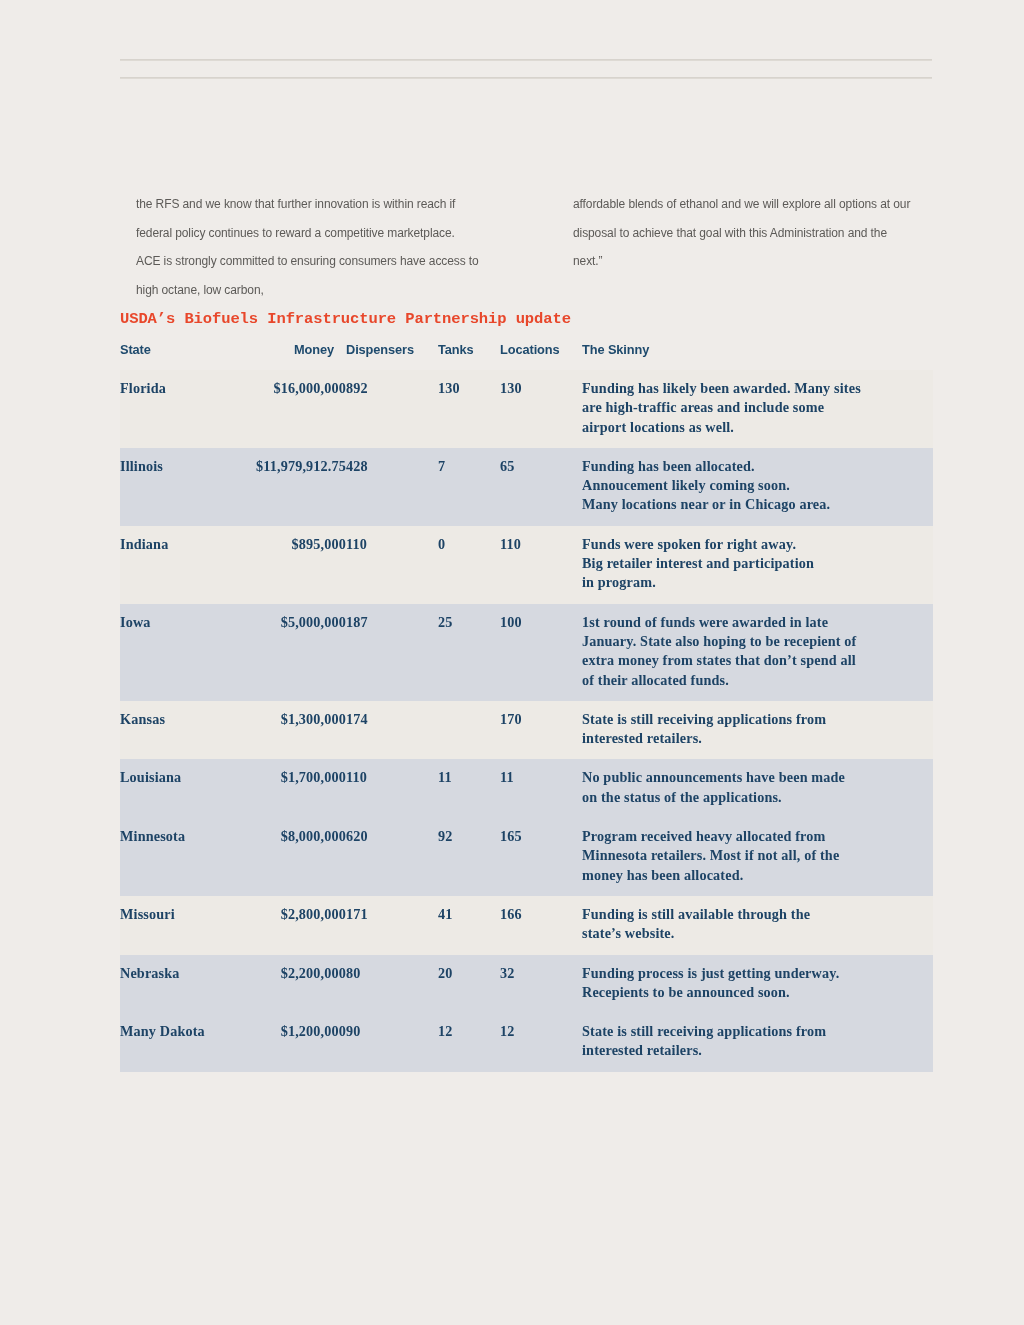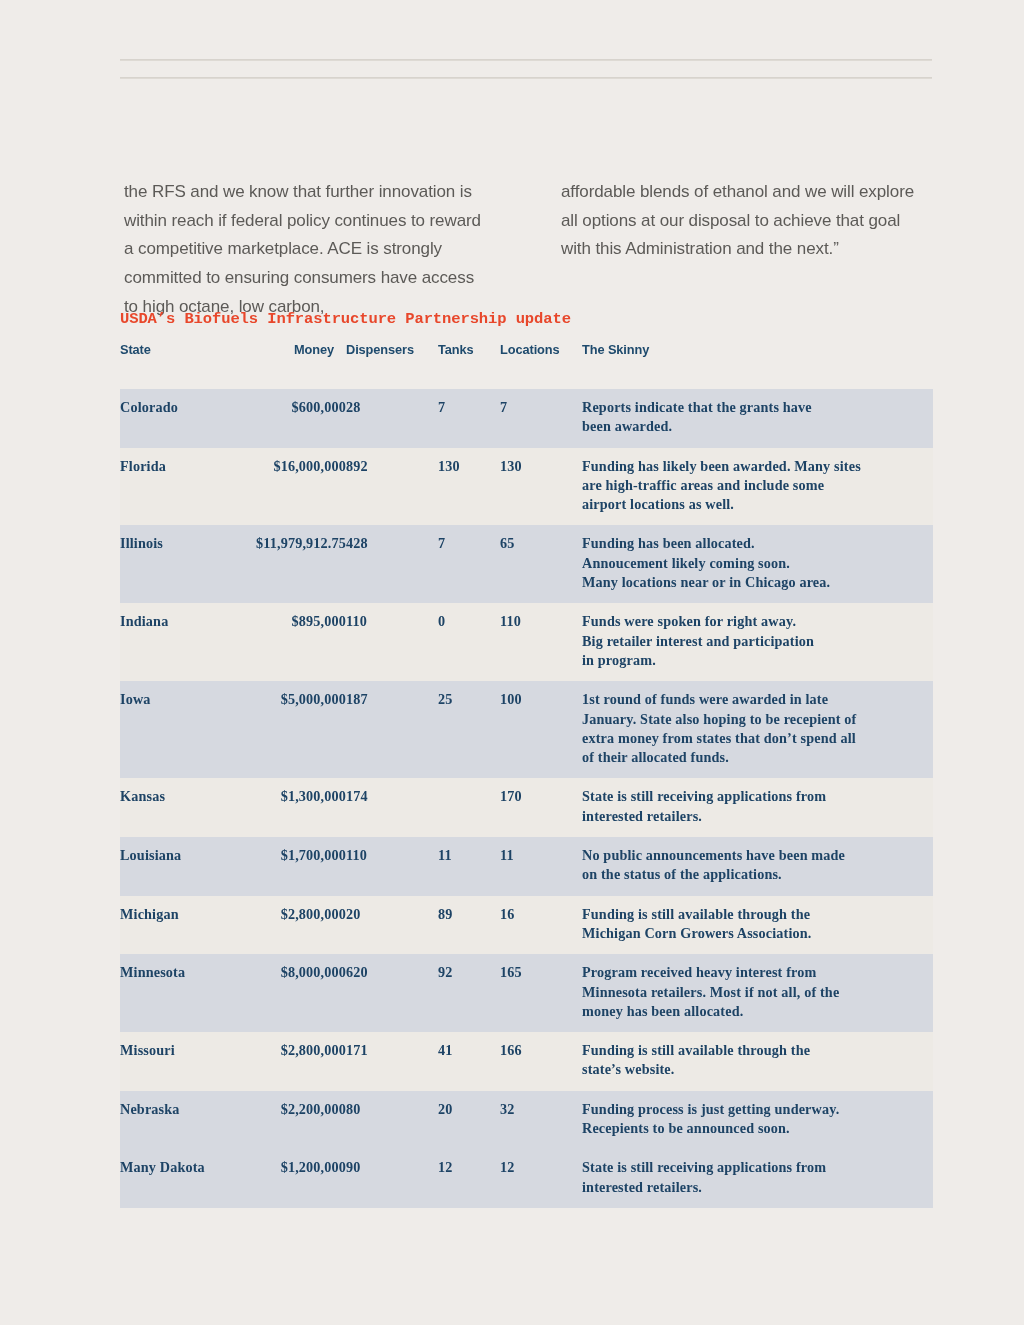--- a/index.html
+++ b/index.html
@@ -41,22 +41,22 @@
     top: 174px;
     left: 120px;
     width: 812px;
     display: flex;
     gap: 62px;
   }
   .body-col {
     width: 375px;
   }
   .body-col p {
-    margin: 4px;
-    font-size: 17px;
+    margin: 16px;
+    font-size: 12px;
     line-height: 28.7px;
     color: #5c5a57;
     font-family: "Liberation Sans", sans-serif;
     letter-spacing: -0.1px;
   }
 
   
   .section-heading {
     position: absolute;
     top: 310px;
@@ -81,21 +81,21 @@
     width: 813px;
     table-layout: fixed;
   }
 
   table.bip thead th {
     font-family: "Liberation Sans", sans-serif;
     font-size: 12.8px;
     font-weight: bold;
     color: #1e4a6d;
     text-align: left;
-    padding: 0 0 32px 0;
+    padding: 0 0 13px 0;
     vertical-align: bottom;
     letter-spacing: -0.1px;
   }
   table.bip thead th.c-money { text-align: right; padding-right: 12px; }
 
   table.bip tbody td {
     font-family: "Liberation Serif", "DejaVu Serif", serif;
     font-weight: bold;
     font-size: 14.2px;
     line-height: 19.3px;
@@ -178,31 +178,20 @@
         <tr>
           <th class="c-state">State</th>
           <th class="c-money">Money</th>
           <th class="c-disp">Dispensers</th>
           <th class="c-tanks">Tanks</th>
           <th class="c-loc">Locations</th>
           <th class="c-skinny">The Skinny</th>
         </tr>
       </thead>
       <tbody id="bip-body">
-          <tr class="shaded">
-            <td class="c-state">Colorado</td>
-            <td class="c-money">$600,000</td>
-            <td class="c-disp">28</td>
-            <td class="c-tanks">7</td>
-            <td class="c-loc">7</td>
-            <td class="c-skinny">
-              <span class="skinny-line">Reports indicate that the grants have</span>
-              <span class="skinny-line">been awarded.</span>
-            </td>
-          </tr>
           <tr class="plain">
             <td class="c-state">Florida</td>
             <td class="c-money">$16,000,000</td>
             <td class="c-disp">892</td>
             <td class="c-tanks">130</td>
             <td class="c-loc">130</td>
             <td class="c-skinny">
               <span class="skinny-line">Funding has likely been awarded. Many sites</span>
               <span class="skinny-line">are high-traffic areas and include some</span>
               <span class="skinny-line">airport locations as well.</span>
@@ -260,39 +249,28 @@
             <td class="c-state">Louisiana</td>
             <td class="c-money">$1,700,000</td>
             <td class="c-disp">110</td>
             <td class="c-tanks">11</td>
             <td class="c-loc">11</td>
             <td class="c-skinny">
               <span class="skinny-line">No public announcements have been made</span>
               <span class="skinny-line">on the status of the applications.</span>
             </td>
           </tr>
-          <tr class="plain">
-            <td class="c-state">Michigan</td>
-            <td class="c-money">$2,800,000</td>
-            <td class="c-disp">20</td>
-            <td class="c-tanks">89</td>
-            <td class="c-loc">16</td>
-            <td class="c-skinny">
-              <span class="skinny-line">Funding is still available through the</span>
-              <span class="skinny-line">Michigan Corn Growers Association.</span>
-            </td>
-          </tr>
           <tr class="shaded">
             <td class="c-state">Minnesota</td>
             <td class="c-money">$8,000,000</td>
             <td class="c-disp">620</td>
             <td class="c-tanks">92</td>
             <td class="c-loc">165</td>
             <td class="c-skinny">
-              <span class="skinny-line">Program received heavy interest from</span>
+              <span class="skinny-line">Program received heavy allocated from</span>
               <span class="skinny-line">Minnesota retailers. Most if not all, of the</span>
               <span class="skinny-line">money has been allocated.</span>
             </td>
           </tr>
           <tr class="plain">
             <td class="c-state">Missouri</td>
             <td class="c-money">$2,800,000</td>
             <td class="c-disp">171</td>
             <td class="c-tanks">41</td>
             <td class="c-loc">166</td>

